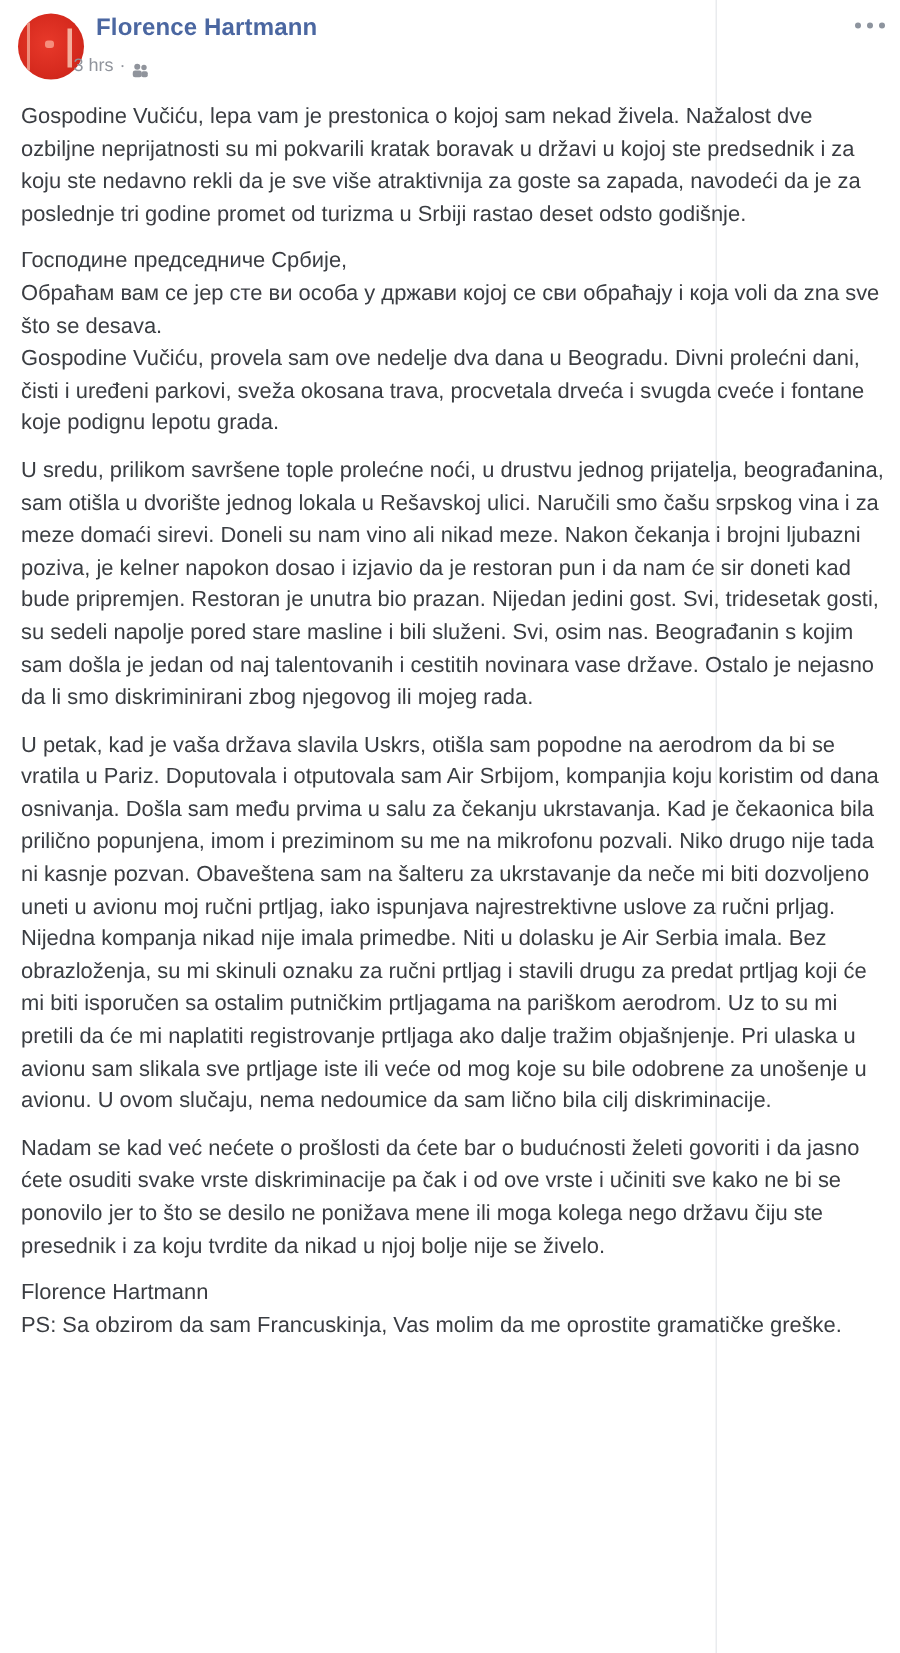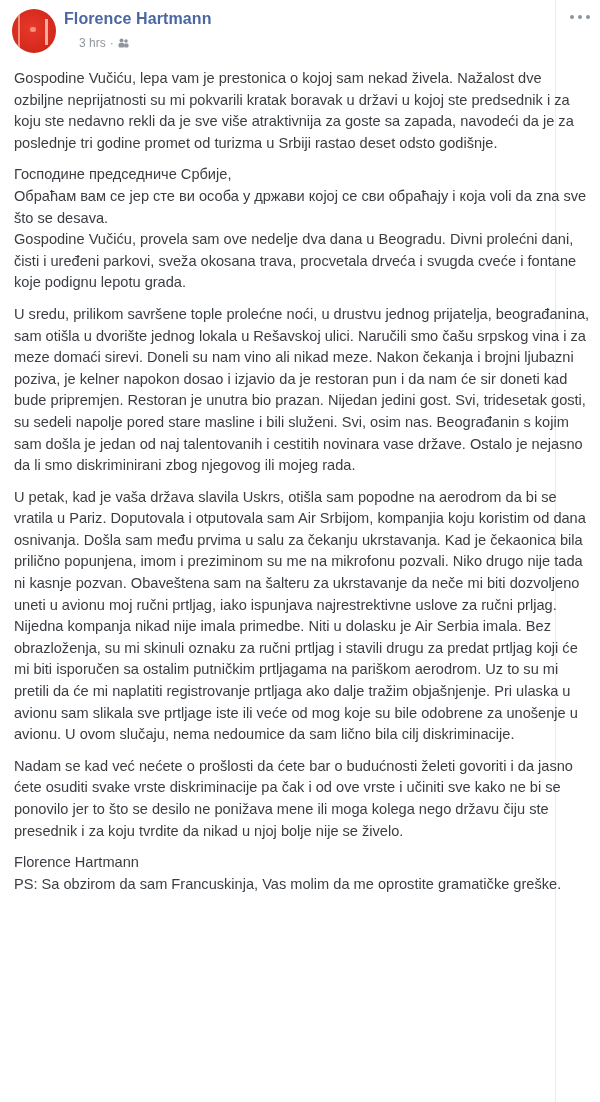--- a/index.html
+++ b/index.html
@@ -10,21 +10,21 @@
   body {
     width: 600px;
     height: 1102px;
     overflow: hidden;
     font-family: "Liberation Sans", "DejaVu Sans", sans-serif;
     color: #1d2129;
     position: relative;
   }
   .post {
     position: relative;
-    width: 556px;
+    width: 478px;
     height: 1102px;
     background: #ffffff;
     border-right: 1px solid #e9ebee;
     box-sizing: border-box;
   }
   .post-header {
     position: absolute;
     left: 0;
     top: 0;
     width: 600px;
@@ -57,26 +57,26 @@
     position: absolute;
     left: 64px;
     top: 10px;
     font-size: 16px;
     font-weight: bold;
     color: #4b67a1;
     letter-spacing: 0.1px;
   }
   .post-meta {
     position: absolute;
-    left: 79px;
+    left: 49px;
     top: 36px;
     font-size: 12px;
     color: #90949c;
     display: flex;
-    align-items: flex-start;
+    align-items: flex-end;
   }
   .post-meta .dot {
     margin: 0 4px;
   }
   .audience-icon {
     display: inline-block;
     width: 11px;
     height: 10px;
     position: relative;
     top: 1px;

